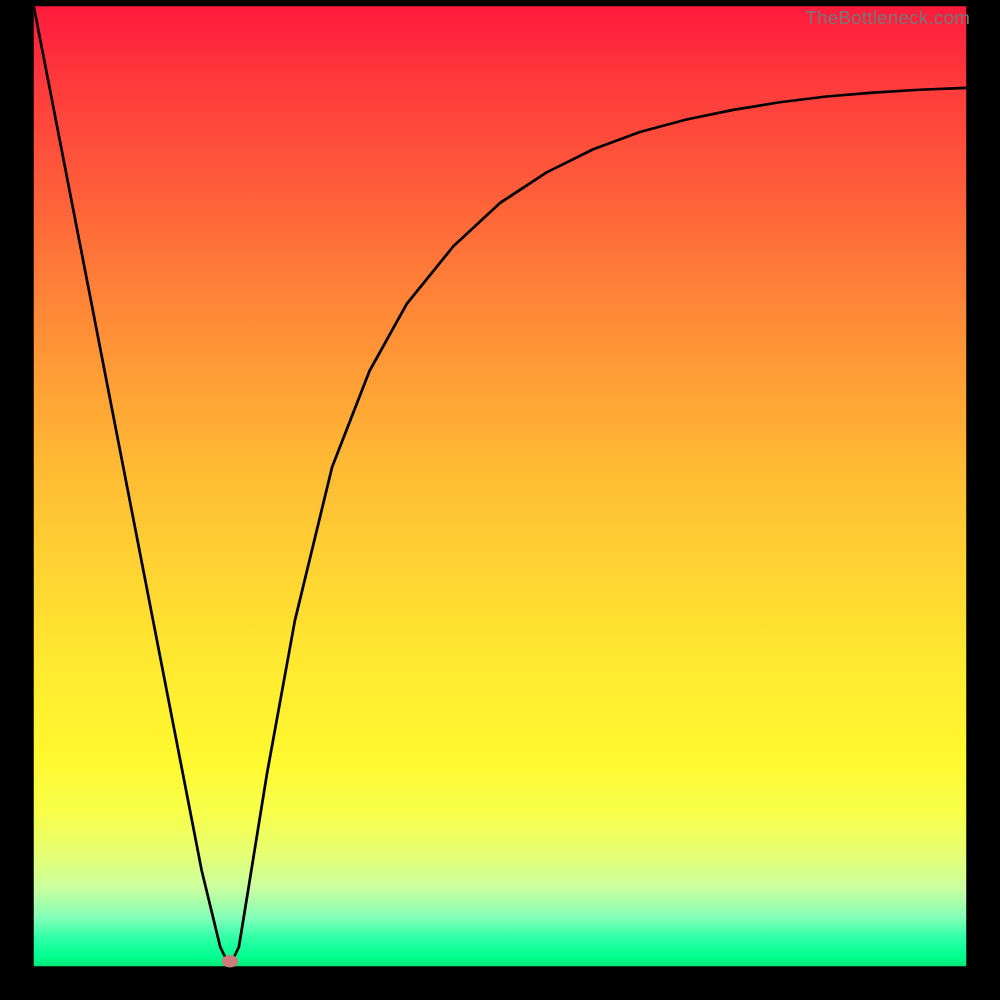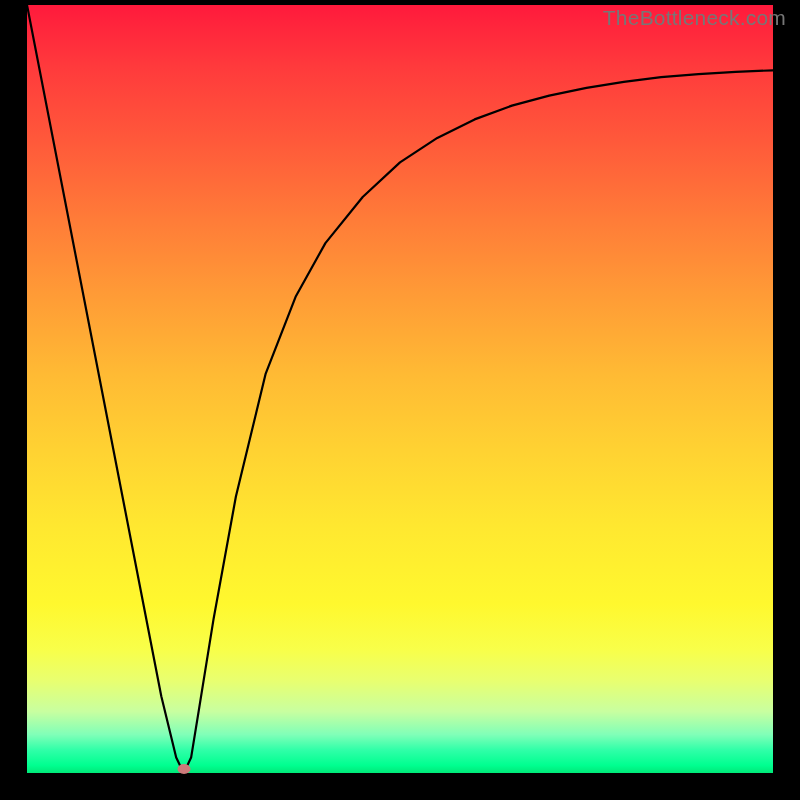--- a/index.html
+++ b/index.html
@@ -39,24 +39,24 @@
       #e8ff70 88%,
       #c8ffa0 92%,
       #80ffb8 95%,
       #30ffa8 97%,
       #00ff90 99%,
       #00e878 100%
     );
   }
   .watermark {
     position: absolute;
-    right: 14px;
+    right: 24px;
     top: 6px;
     color: #777;
-    font-size: 21px;
+    font-size: 15px;
     font-weight: 500;
     letter-spacing: 0.2px;
   }
   svg.curve {
     position: absolute;
     left: 0;
     top: 0;
     width: 746px;
     height: 768px;
   }

